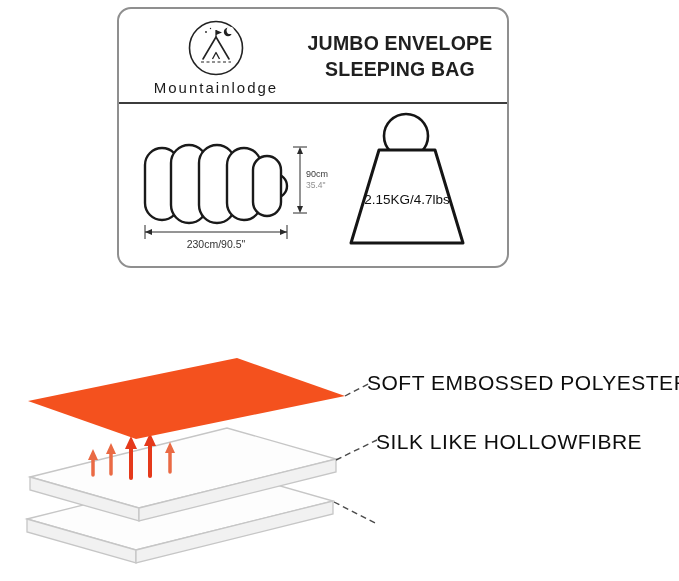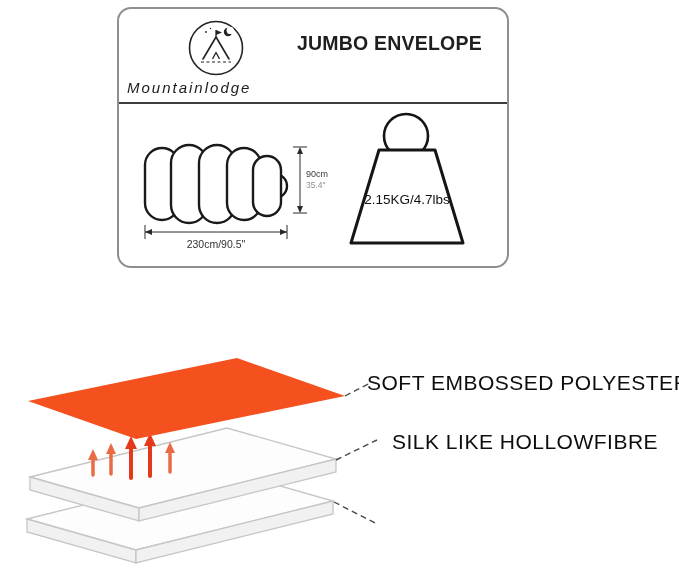--- a/index.html
+++ b/index.html
@@ -2,32 +2,32 @@
 <html><head>
 <meta charset="utf-8">
 <style>
   html,body { margin:0; padding:0; background:#ffffff; }
   .stage { position:relative; width:679px; height:581px; background:#fff;
            font-family:"Liberation Sans", sans-serif; overflow:hidden; }
 
   .card { position:absolute; left:117px; top:7px; width:392px; height:261px;
           border:2px solid #8f8f8f; border-radius:14px; box-sizing:border-box; background:#fff; }
   .logo { position:absolute; left:67px; top:9px; width:60px; height:60px; }
-  .brand { position:absolute; left:8px; top:70px; width:178px; 
-           font-size:15px; font-weight:500; letter-spacing:2px; color:#1b1b1b;font-style:italic; }
-  .title { position:absolute; left:178px; top:21px; width:206px; 
+  .brand { position:absolute; left:8px; top:70px; width:178px; text-align:center;
+           font-size:15px; font-weight:500; letter-spacing:2px; color:#1b1b1b; }
+  .title { position:absolute; left:178px; top:21px; width:206px; text-align:center;
            font-size:19.5px; font-weight:700; line-height:26px; color:#1f1f1f; letter-spacing:0.2px; }
   .divider { position:absolute; left:0; right:0; top:93px; height:2px; background:#3c3c3c; }
   .body-art { position:absolute; left:0; top:95px; width:388px; height:161px; }
 
   .layers-art { position:absolute; left:0; top:330px; width:679px; height:251px; }
   .mat-label { position:absolute; font-size:21px; letter-spacing:0.5px; color:#0d0d0d;
                white-space:nowrap; line-height:23px; }
   #ml1 { left:367px; top:371px; }
-  #ml2 { left:392px; top:430px; }
+  #ml2 { left:376px; top:430px; }
   #ml3 { left:380px; top:510px; }
 
   .ink { stroke:#1a1a1a; fill:#ffffff; }
   .dim { stroke:#2a2a2a; stroke-width:1; fill:none; }
   .dimhead { fill:#2a2a2a; stroke:none; }
   .slab-top { fill:#fdfdfd; stroke:#c6c6c6; stroke-width:1.3; }
   .slab-side { fill:#f1f1f1; stroke:#c6c6c6; stroke-width:1.3; }
   .leader { stroke:#4a4a4a; stroke-width:1.4; stroke-dasharray:6 4; fill:none; }
   svg text { font-family:"Liberation Sans", sans-serif; }
 </style>
@@ -54,20 +54,21 @@
       <g>
         <circle cx="20" cy="14" r="0.9" fill="#222"></circle>
         <circle cx="24.5" cy="10.5" r="0.7" fill="#222"></circle>
       </g>
     </svg>
 
     <div class="brand">Mountainlodge</div>
 
     <div class="title">
       <div>JUMBO ENVELOPE</div>
+      <div>SLEEPING BAG</div>
     </div>
 
     <div class="divider"></div>
 
     <svg class="body-art" viewBox="0 0 388 161">
 
       <g stroke-width="2.4" stroke-linejoin="round">
         <circle cx="156" cy="82" r="12" fill="none" stroke="#151515" stroke-width="2.4"></circle>
         <rect class="ink" x="26" y="44" width="34" height="72" rx="17" stroke-width="2.4"></rect>
         <rect class="ink" x="52" y="41" width="36" height="78" rx="18" stroke-width="2.4"></rect>

